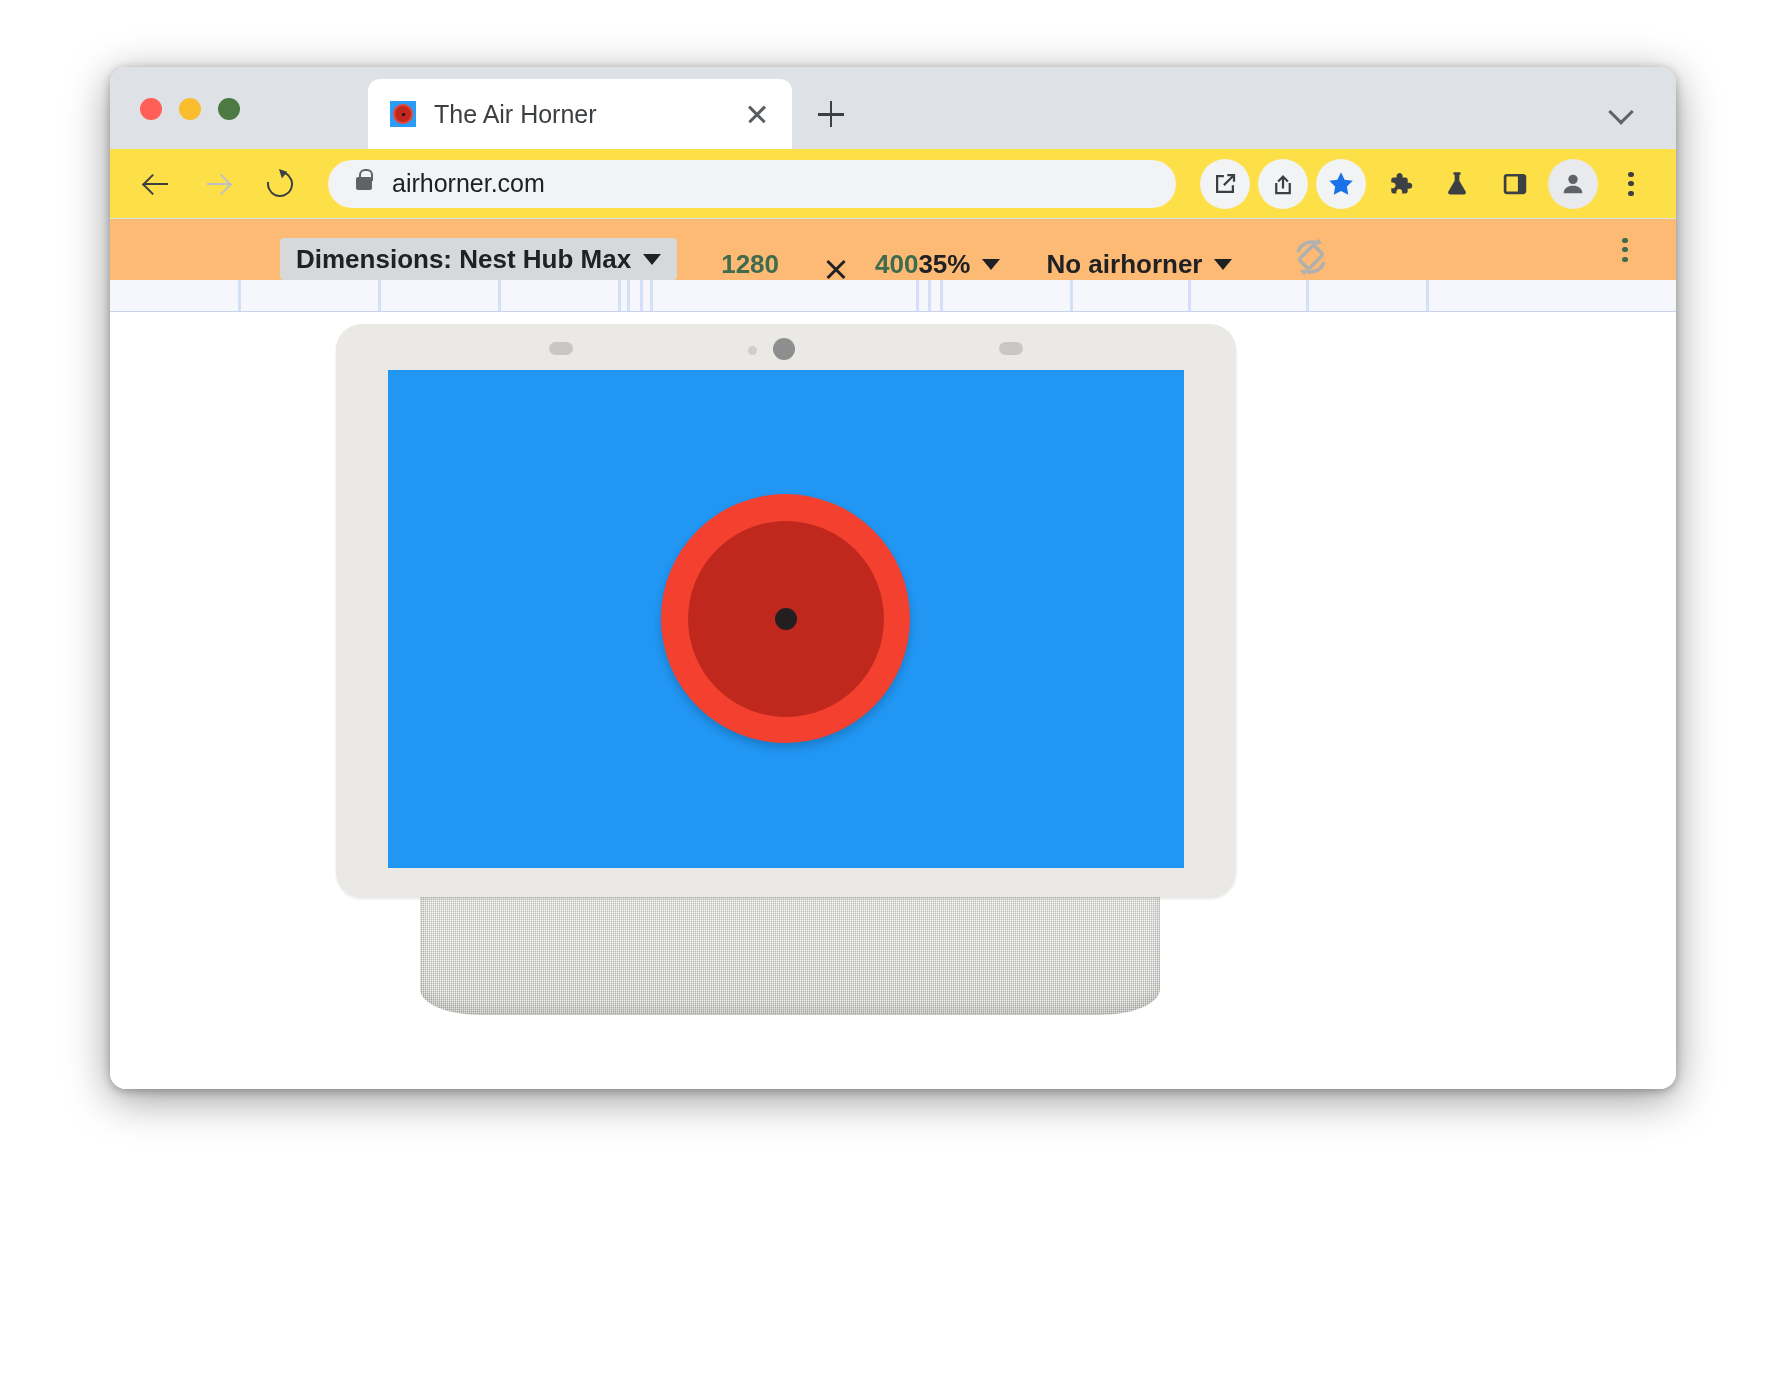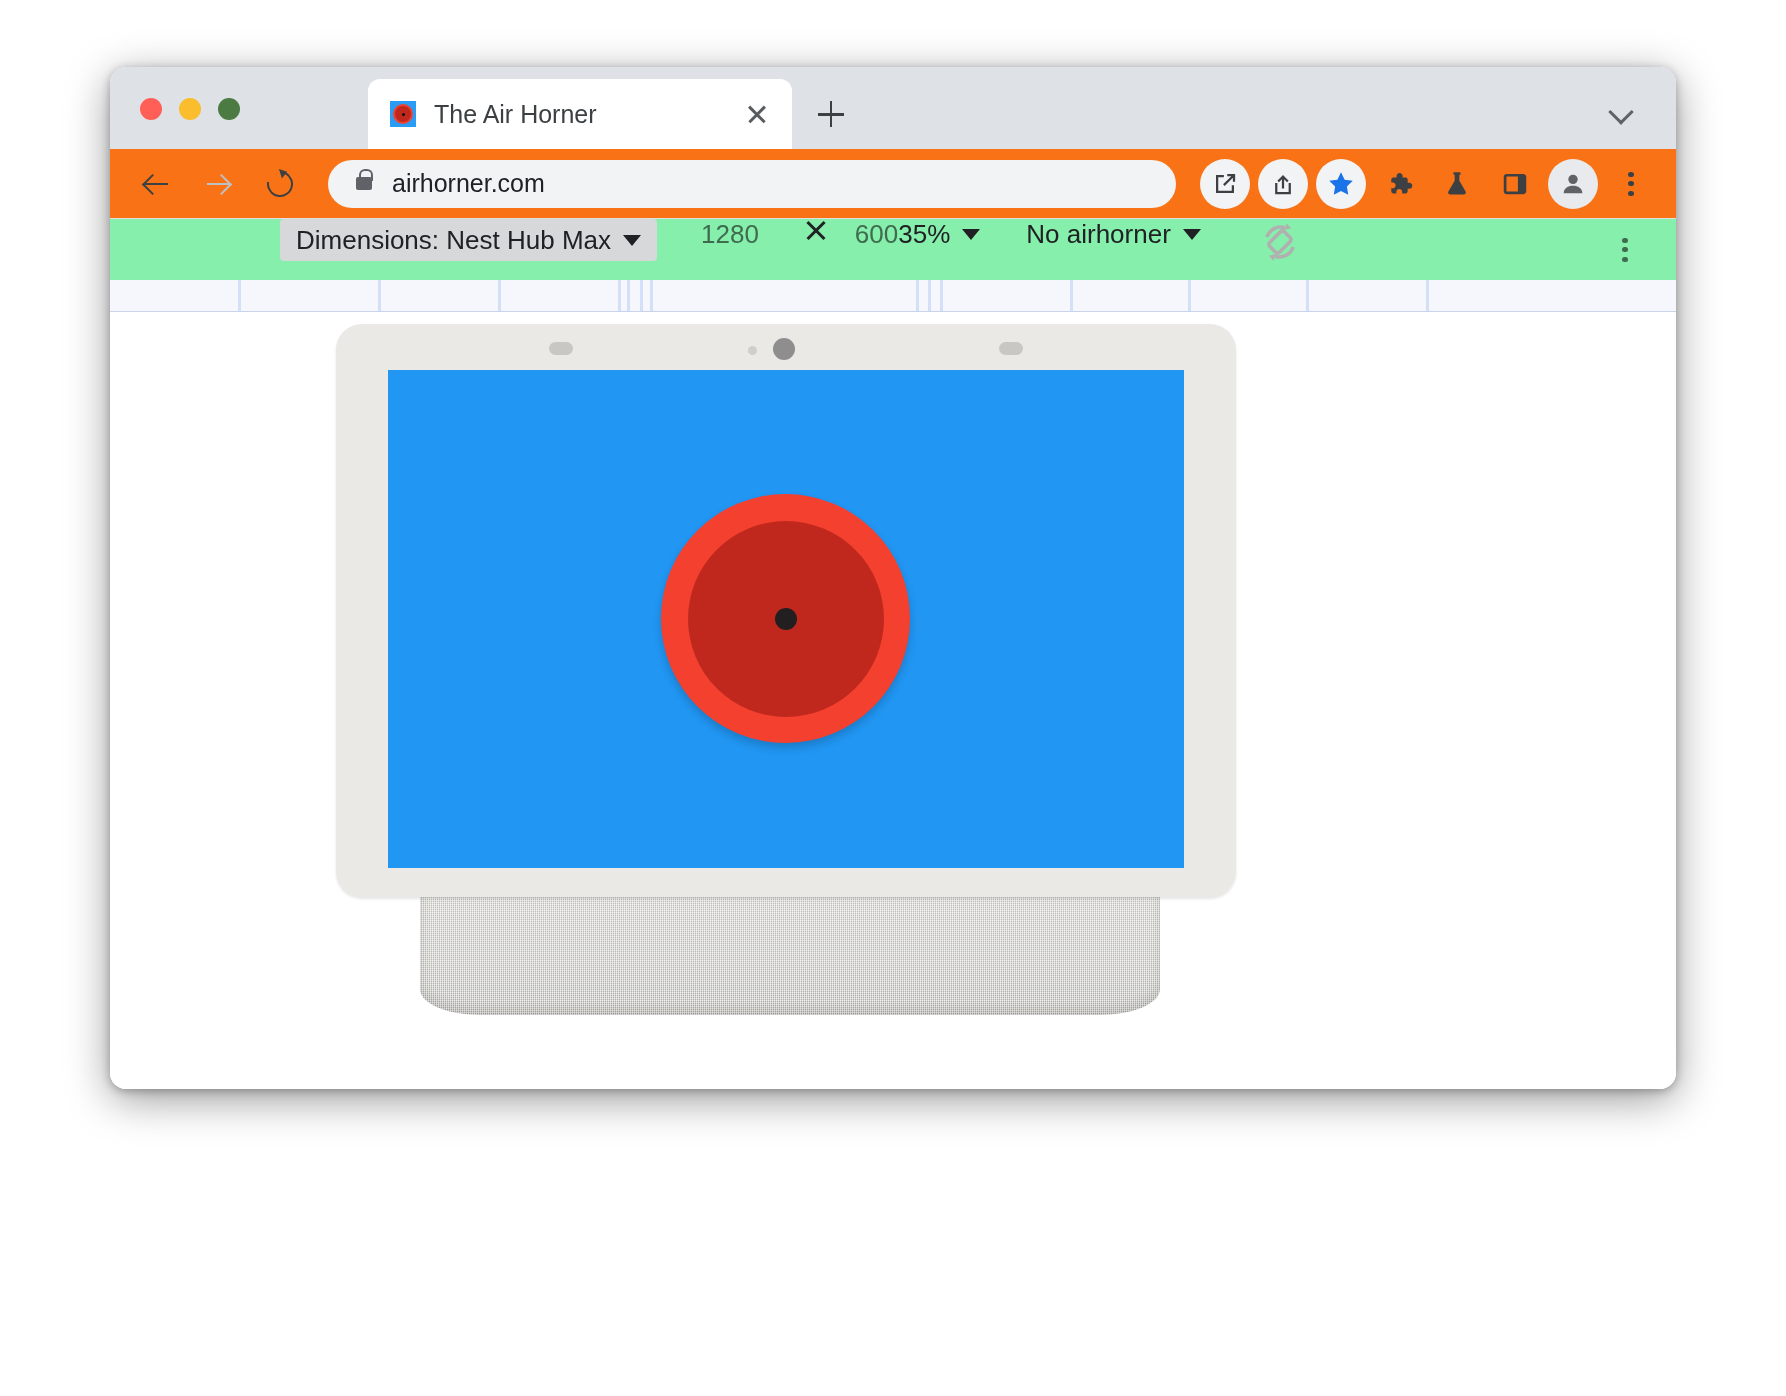--- a/index.html
+++ b/index.html
@@ -138,21 +138,21 @@
     width: 15px; height: 15px;
     border-right: 3px solid #5f6368;
     border-bottom: 3px solid #5f6368;
     transform: rotate(45deg);
   }
 
   
   .toolbar {
     position: relative;
     height: 69px;
-    background: #f97316;
+    background: #fde047;
     display: flex;
     align-items: center;
     padding: 0 22px;
   }
   .navbtn {
     width: 48px; height: 48px;
     position: relative;
     flex: 0 0 auto;
     margin-right: 14px;
   }
@@ -271,25 +271,26 @@
     background: #3c4043;
   }
   .kebab span:nth-child(1) { top: 13px; }
   .kebab span:nth-child(2) { top: 22.5px; }
   .kebab span:nth-child(3) { top: 32px; }
 
   
   .devicebar {
     position: relative;
     height: 62px;
-    background: #86efac;
+    background: #fdba74;
     border-top: 1px solid #e0e0e0;
     display: flex;
-    align-items: flex-start;
+    align-items: flex-end;
     padding: 0 22px 0 0;
+    font-weight: bold;
   }
   .dim-pill {
     margin-left: 170px;
     background: #d6d8da;
     border-radius: 4px;
     height: 42px;
     display: flex;
     align-items: center;
     padding: 0 16px;
   }
@@ -571,21 +572,21 @@
 
     <div class="devicebar">
 
       <div class="dim-pill">
         <span class="lbl">Dimensions: Nest Hub Max</span>
         <span class="caret"></span>
       </div>
 
       <span class="num w-val">1280</span>
       <span class="times"></span>
-      <span class="num h-val">600</span>
+      <span class="num h-val">400</span>
 
       <div class="zoom-sel">
         <span>35%</span>
         <span class="caret"></span>
       </div>
 
       <div class="throttle-sel">
         <span>No airhorner</span>
         <span class="caret"></span>
       </div>

